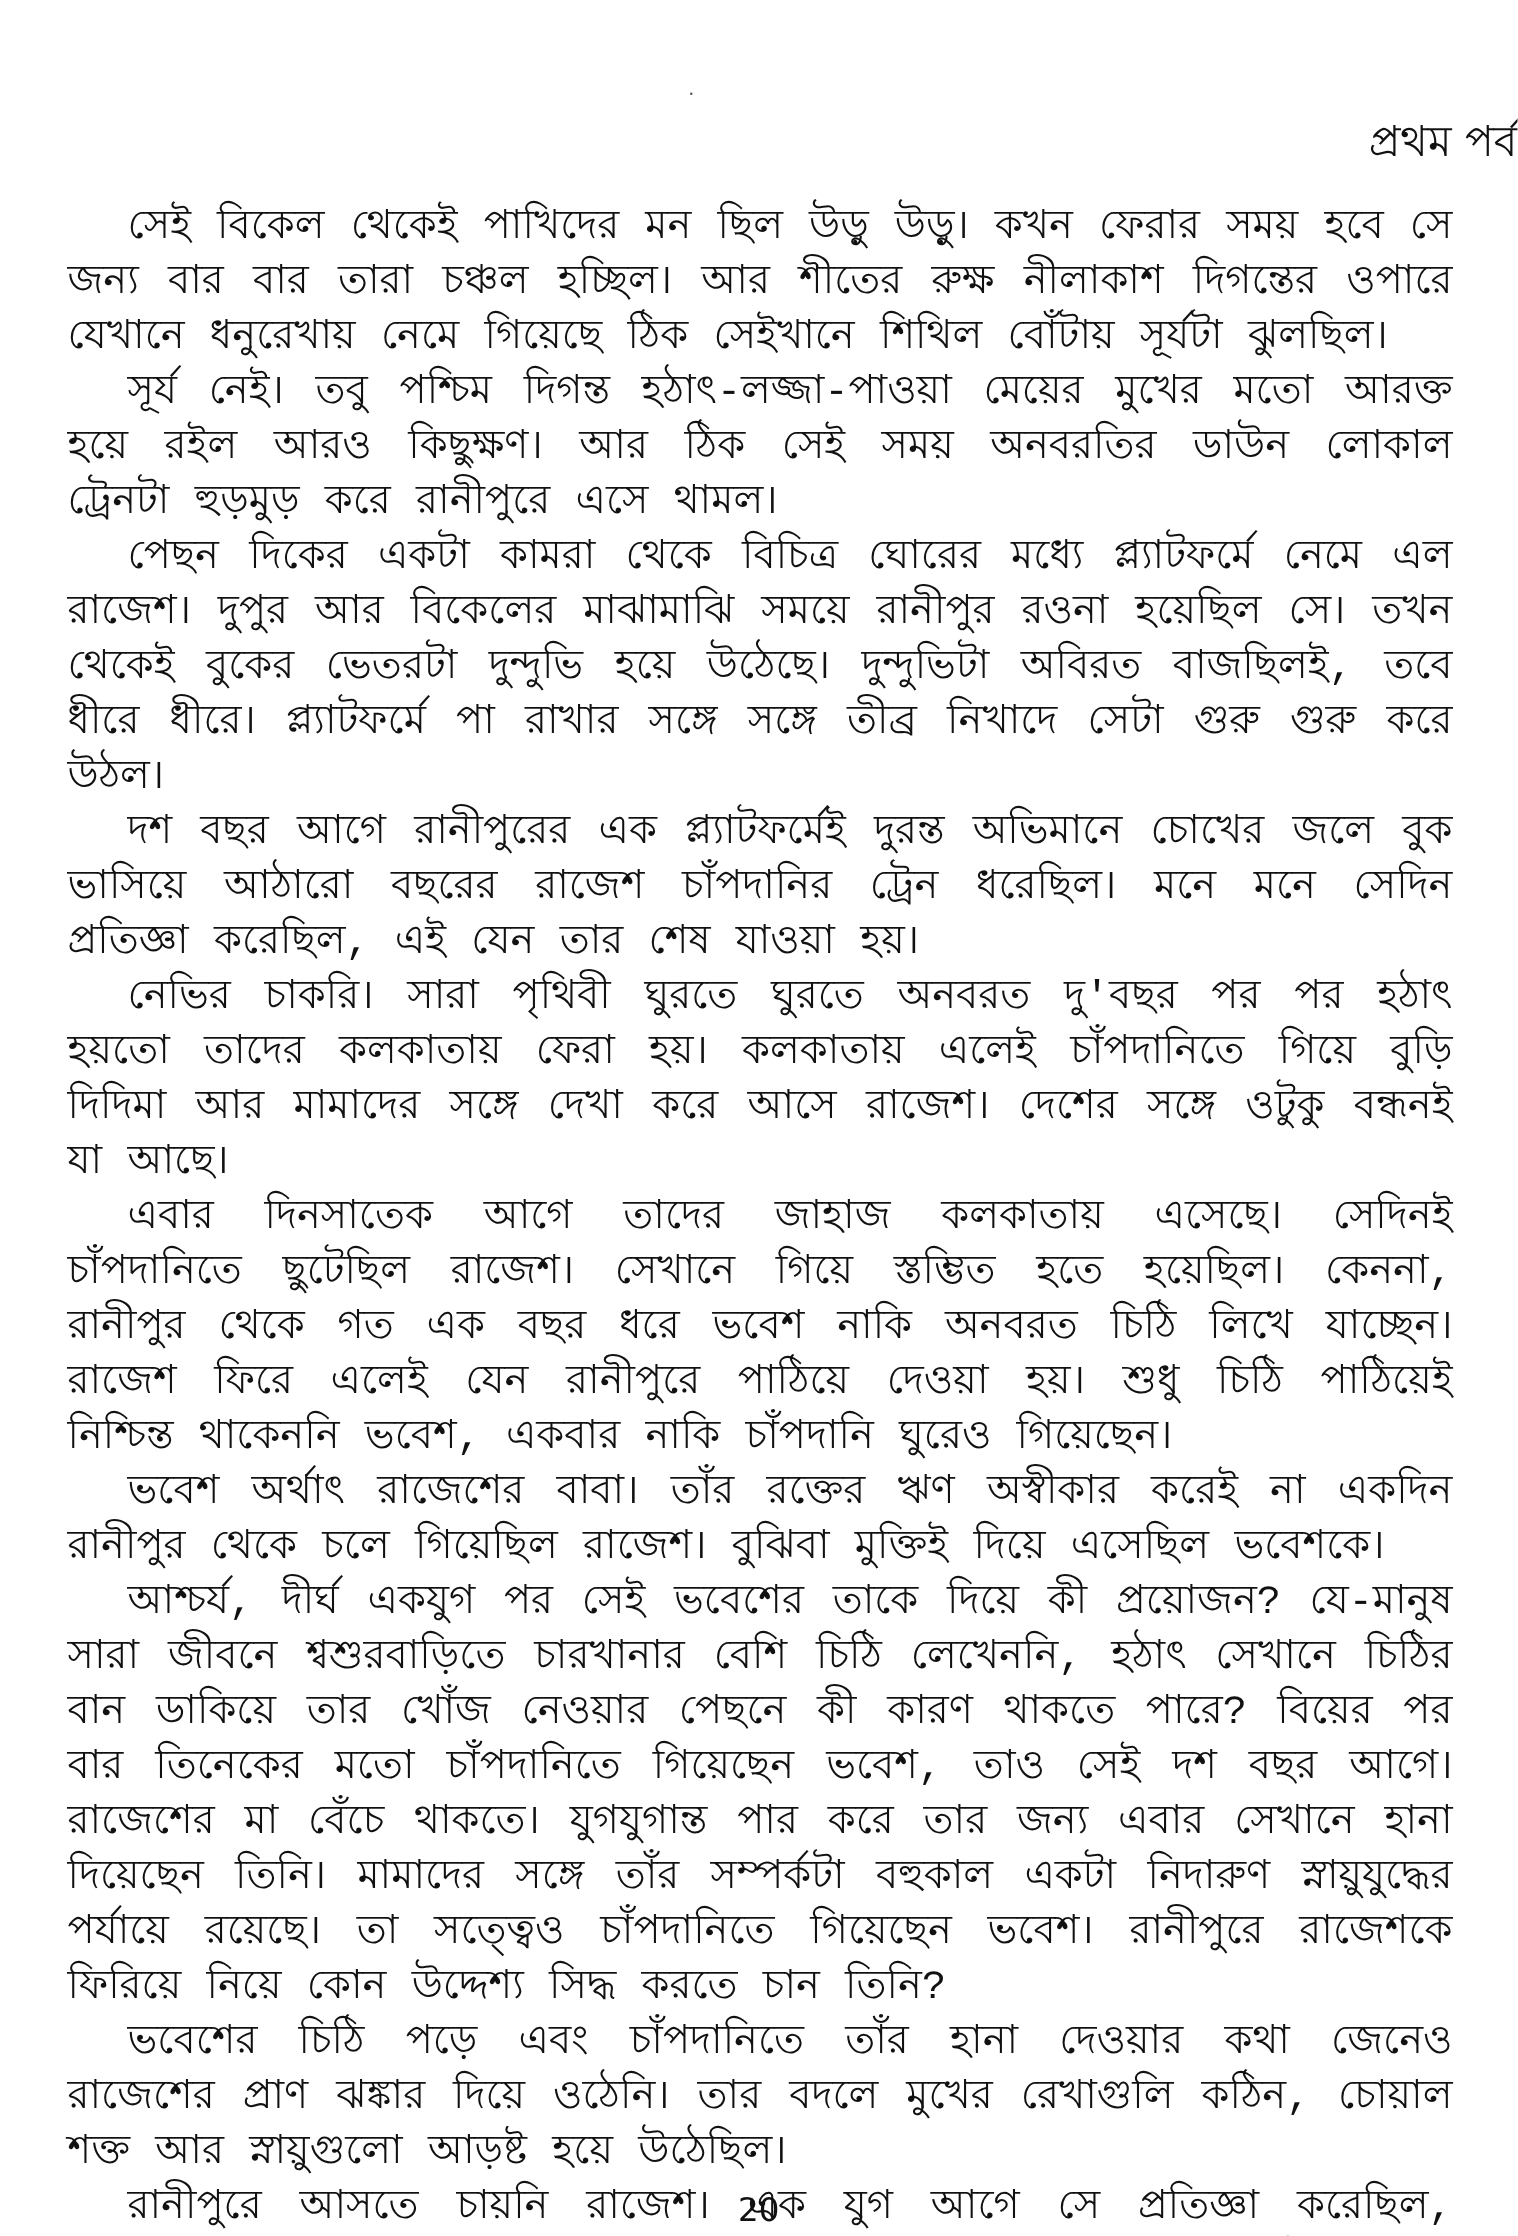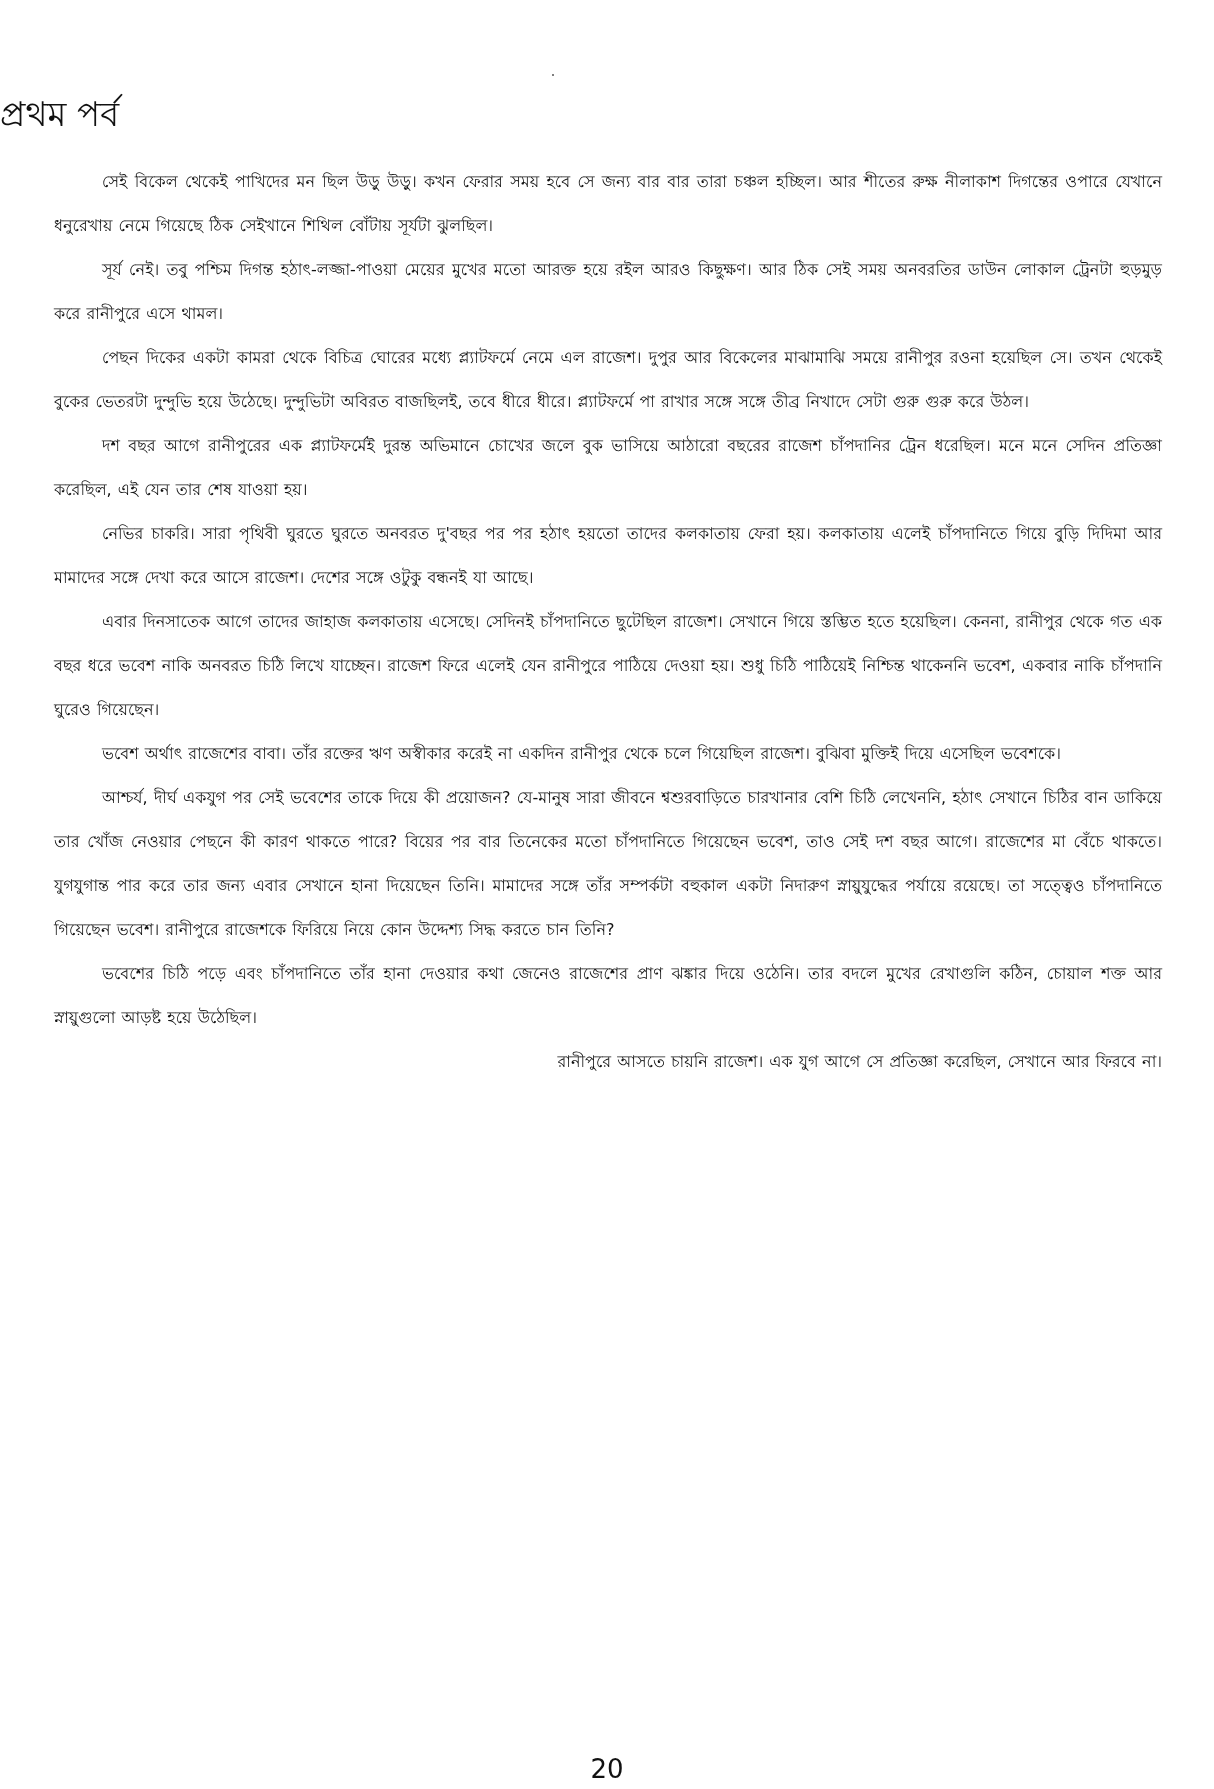--- a/index.html
+++ b/index.html
@@ -20,39 +20,40 @@
       left: 0;
       top: 0;
       width: 1214px;
       height: 1789px;
     }
     .title {
       position: absolute;
       top: 92px;
       left: 0;
       width: 1214px;
-      text-align: left;
+      text-align: right;
       font-size: 34px;
       line-height: 44px;
       font-weight: normal;
       margin: 0;
     }
     .body-text {
       position: absolute;
       top: 160px;
       left: 54px;
       width: 1108px;
     }
     .para {
       margin: 0;
-      font-size: 16px;
+      font-size: 32px;
       line-height: 44px;
       text-align: justify;
       text-indent: 48px;
       word-spacing: 1px;
+      font-family: Liberation Mono, monospace;
     }
     .para.last {
       text-align: justify;
       text-align-last: right;
     }
     .page-number {
       position: absolute;
       top: 1752px;
       left: 0;
       width: 1214px;

